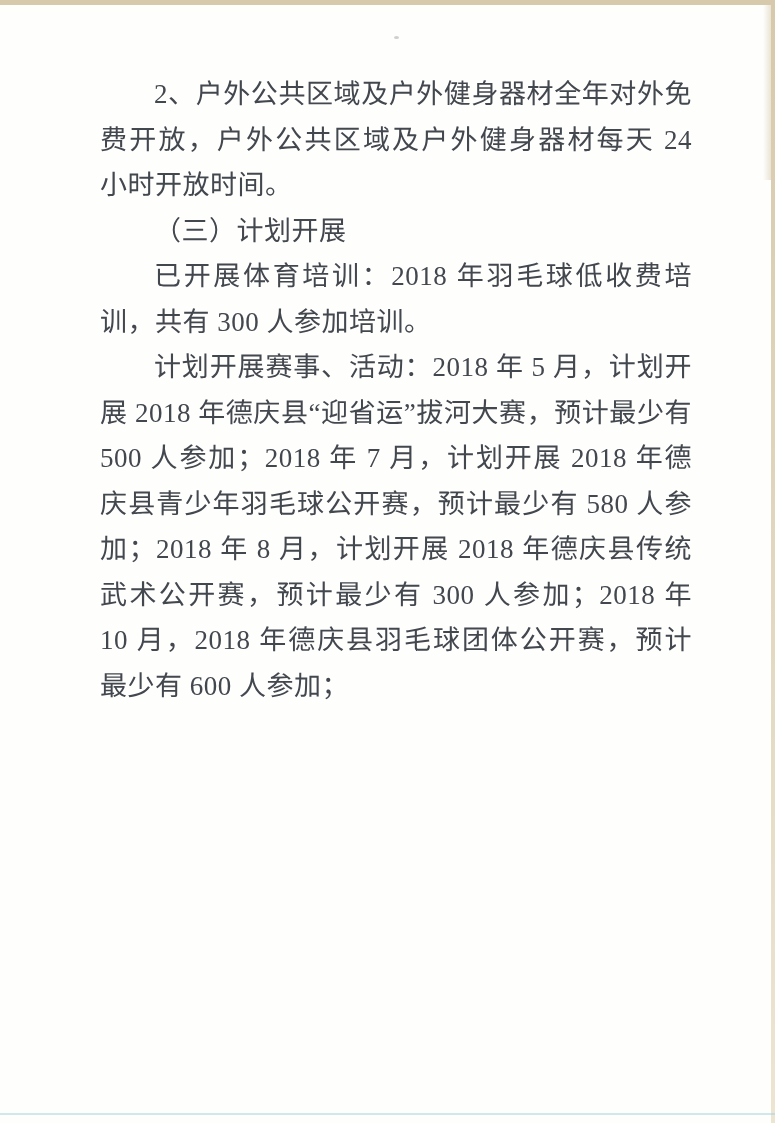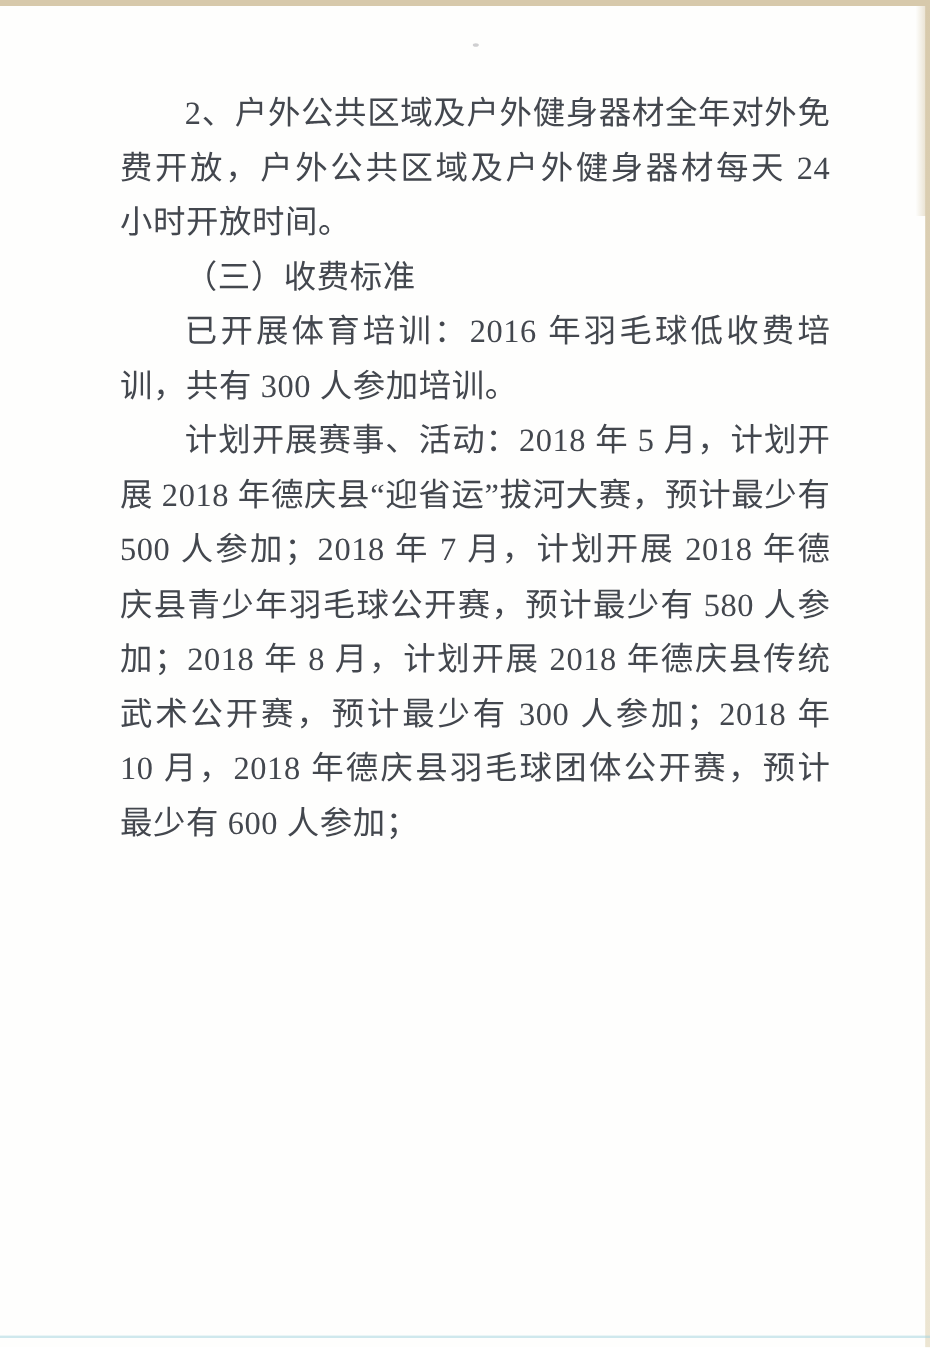--- a/index.html
+++ b/index.html
@@ -67,18 +67,18 @@
 </head>
 <body>
 
 <div class="page">
   <div class="edge-top"></div>
   <div class="corner-tr"></div>
   <div class="edge-right"></div>
   <div class="speck"></div>
   <div class="content">
       <p class="para"><span>2、户外公共区域及户外健身器材全年对外免费开放，户外公共区域及户外健身器材每天 24 小时开放时间。</span></p>
-      <p class="para"><span>（三）收费标准</span></p>
-      <p class="para"><span>已开展体育培训：2016 年羽毛球低收费培训，共有 300 人参加培训。</span></p>
+      <p class="para"><span>（三）计划开展</span></p>
+      <p class="para"><span>已开展体育培训：2018 年羽毛球低收费培训，共有 300 人参加培训。</span></p>
       <p class="para"><span>计划开展赛事、活动：2018 年 5 月，计划开展 2018 年德庆县“迎省运”拔河大赛，预计最少有 500 人参加；2018 年 7 月，计划开展 2018 年德庆县青少年羽毛球公开赛，预计最少有 580 人参加；2018 年 8 月，计划开展 2018 年德庆县传统武术公开赛，预计最少有 300 人参加；2018 年 10 月，2018 年德庆县羽毛球团体公开赛，预计最少有 600 人参加；</span></p>
     </div>
   <div class="bottom-scan-line"></div>
 </div>
 
 </body></html>

